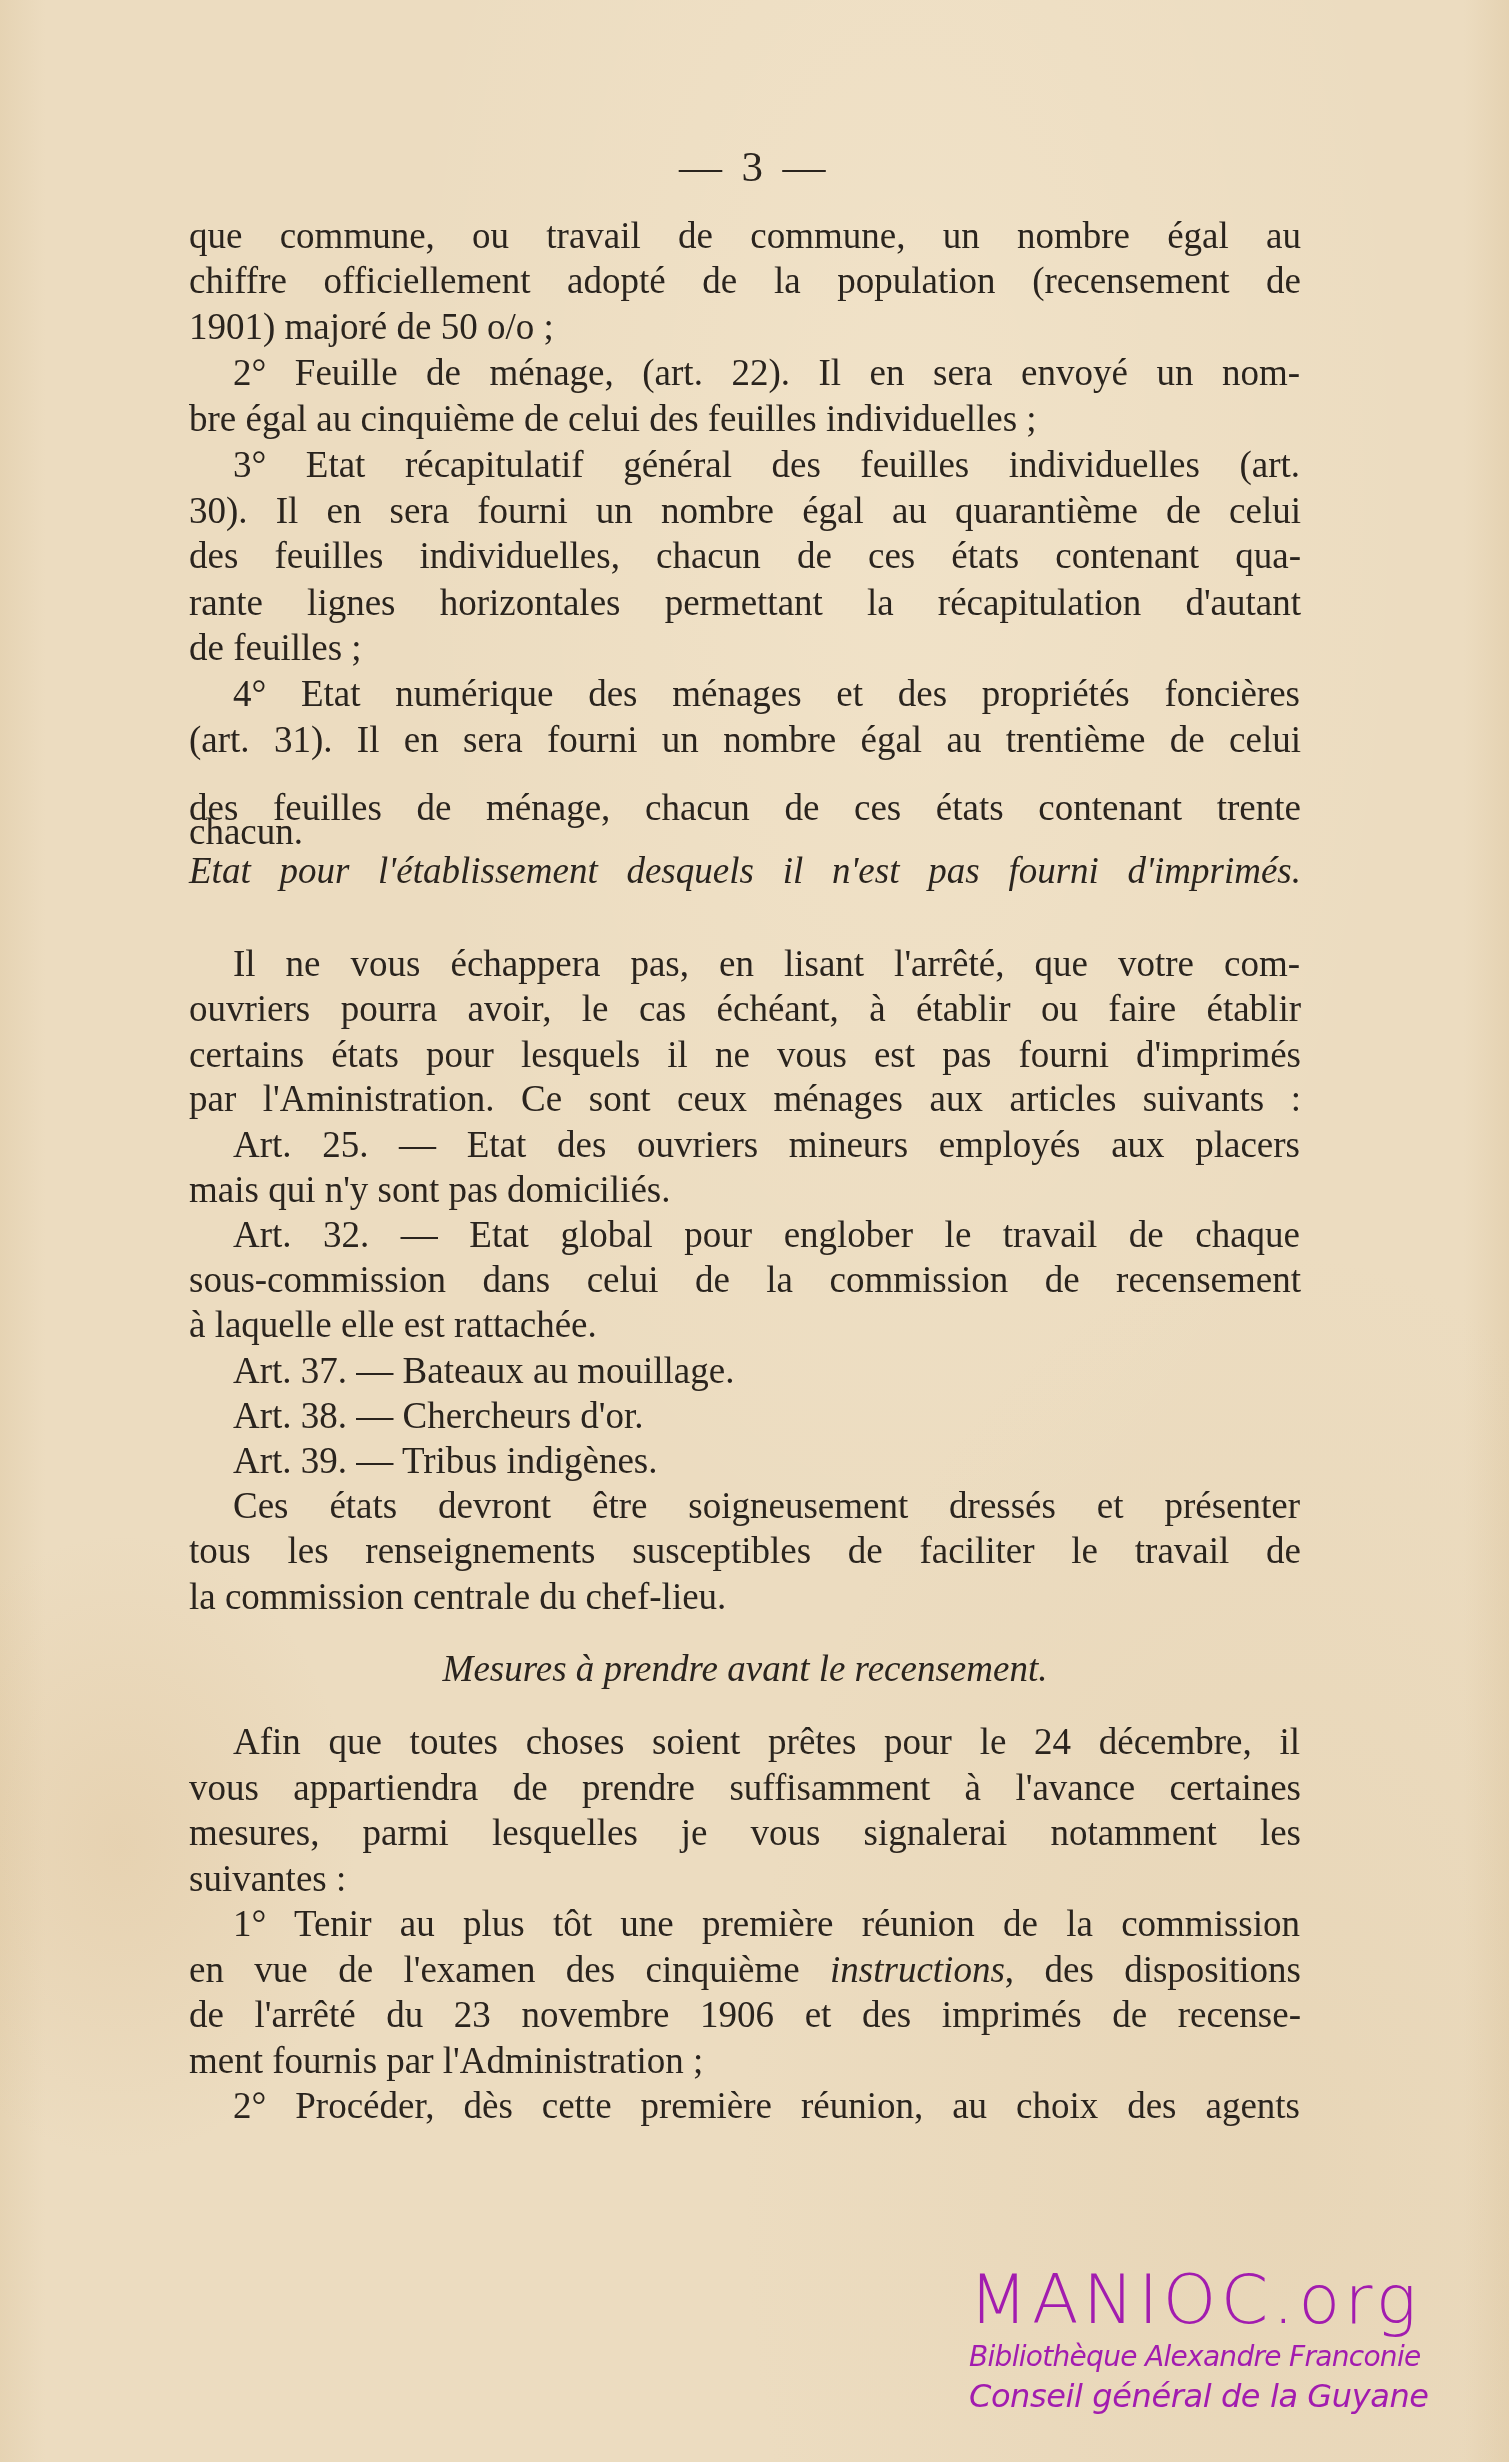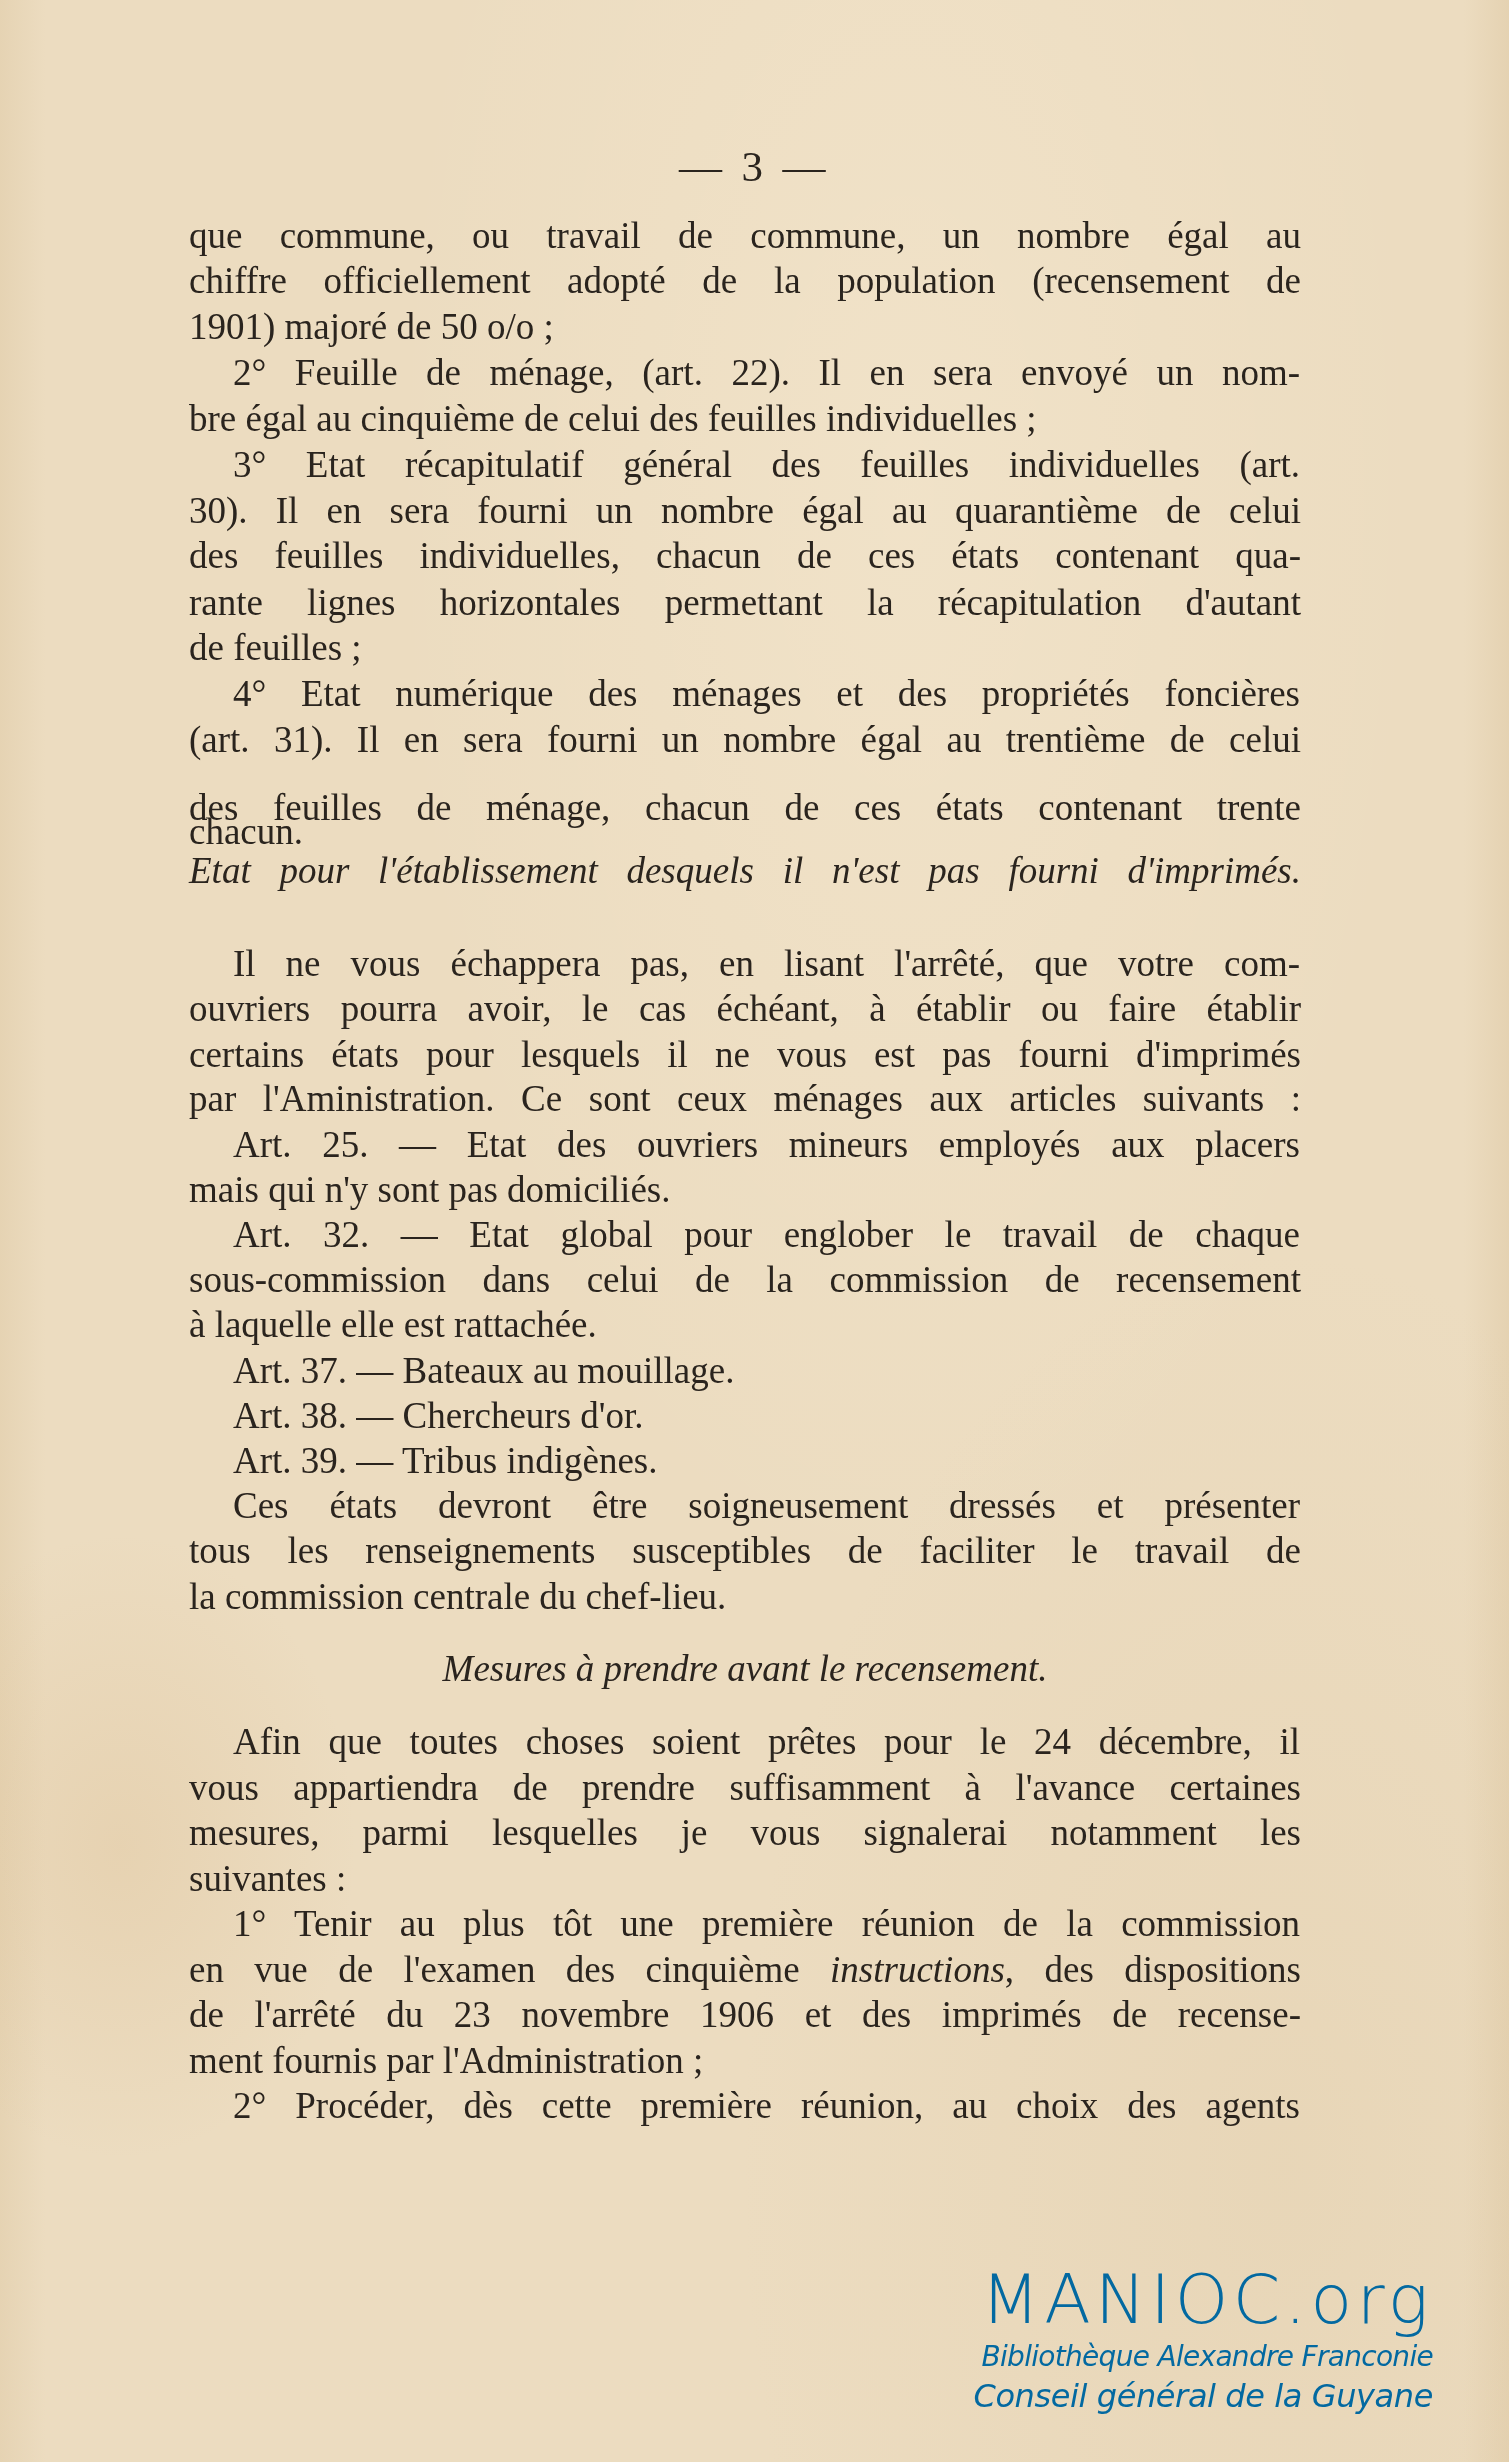--- a/index.html
+++ b/index.html
@@ -24,21 +24,21 @@
     text-align: justify; text-align-last: justify;
     white-space: nowrap; overflow: visible;
   }
   .line.last { text-align-last: left; }
   .line.indent { left: 233px; width: 1067px; }
   .line.heading {
     font-style: italic; text-align-last: justify;
   }
   .line.center { text-align: right; text-align-last: center; font-style: italic; left: 189px; width: 1112px; }
   .line .it { font-style: italic; }
-  .watermark { position: absolute; left: 934px; width: 499px; text-align: right; color: #0369a1; font-family: "DejaVu Sans", sans-serif; }
+  .watermark { position: absolute; left: 969px; width: 499px; color: #a21caf; font-family: "DejaVu Sans", sans-serif; }
   .wm-logo { top: 2266px; font-size: 68px; line-height: 68px; letter-spacing: 4.4px; font-weight: 200; font-family: "DejaVu Sans", sans-serif; }
   .wm-lib { top: 2341px; font-size: 28px; line-height: 32px; letter-spacing: -0.7px; font-style: italic; }
   .wm-cg { top: 2377px; font-size: 32px; line-height: 38px; font-style: italic; letter-spacing: -0.4px; }
 </style>
 </head>
 <body>
 
 <div>
   <div class="page-number">— 3 —</div>
 

